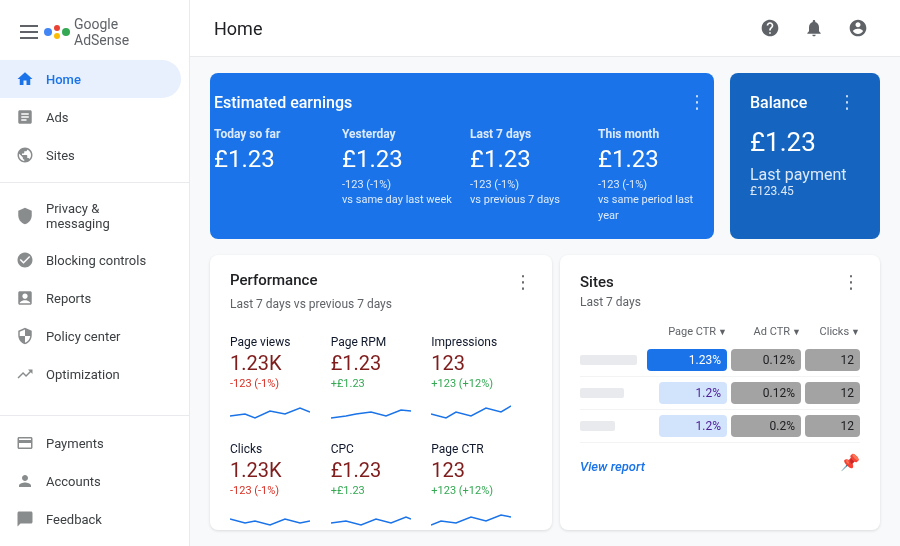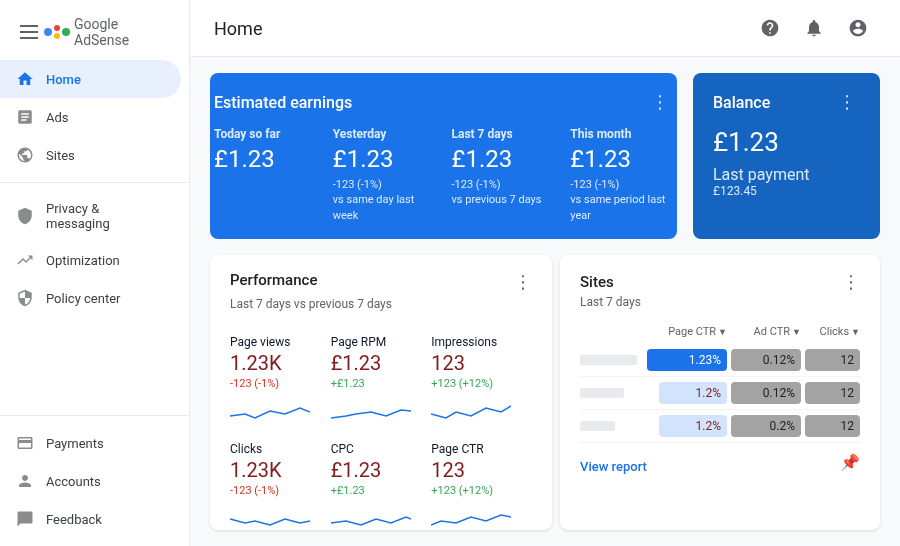--- a/index.html
+++ b/index.html
@@ -29,21 +29,21 @@
     .top-icon-btn { width: 36px; height: 36px; border-radius: 50%; display: flex; align-items: center; justify-content: center; cursor: pointer; color: #5f6368; font-size: 18px; }
 
     .content-area { flex: 1; overflow-y: auto; padding: 16px 20px; display: flex; flex-direction: column; gap: 16px; }
 
     
     .card { background: #fff; border-radius: 8px; box-shadow: 0 1px 3px rgba(0,0,0,0.12); }
 
     
     .earnings-row { display: flex; gap: 16px; }
     .earnings-card { flex: 1; padding: 16px 4px; background: #1a73e8; border-radius: 8px; color: #fff; }
-    .balance-card { width: 187px; padding: 16px 20px; background: #1565c0; border-radius: 8px; color: #fff; flex-shrink: 0; }
+    .balance-card { width: 150px; padding: 16px 20px; background: #1565c0; border-radius: 8px; color: #fff; flex-shrink: 0; }
 
     .card-header { display: flex; justify-content: space-between; align-items: center; margin-bottom: 12px; }
     .card-title { font-size: 16px; font-weight: 500; }
     .more-btn { background: none; border: none; cursor: pointer; color: inherit; font-size: 18px; opacity: 0.8; padding: 2px 4px; border-radius: 50%; }
 
     .earnings-grid { display: grid; grid-template-columns: repeat(4, 1fr); gap: 16px; }
     .earnings-item .label { font-size: 12px; opacity: 0.85; margin-bottom: 4px; font-weight: bold; }
     .earnings-item .amount { font-size: 24px; font-weight: 400; margin-bottom: 4px; }
     .earnings-item .change { font-size: 11px; opacity: 0.85; line-height: 1.4; }
     .balance-amount { font-size: 26px; font-weight: 400; margin-bottom: 8px; }
@@ -63,36 +63,36 @@
     .metric-item { padding: 8px 0; }
     .metric-label { font-size: 12px; color: #0f172a; margin-bottom: 2px; }
     .metric-value { font-size: 20px; font-weight: 400; color: #7f1d1d; margin-bottom: 2px; }
     .metric-change { font-size: 11px; margin-bottom: 6px; }
     .metric-change.neg { color: #d93025; }
     .metric-change.pos { color: #34a853; }
 
     .sparkline { height: 30px; }
     .sparkline svg { width: 80px; height: 30px; }
 
-    .view-report-link { color: #1a73e8; font-size: 13px; font-weight: 500; cursor: pointer; text-decoration: none; display: inline-block; margin-top: 8px; }
+    .view-report-link { color: #1a73e8; font-size: 13px; font-weight: 500; cursor: pointer; text-decoration: none; display: inline-block; margin-top: 8px; font-style: italic; }
 
     
     .sites-title { font-size: 15px; font-weight: 500; }
     .sites-subtitle { font-size: 12px; color: #5f6368; margin-bottom: 12px; }
     .sites-table { width: 100%; }
     .sites-table-header { display: grid; grid-template-columns: 1fr 80px 70px 55px; gap: 4px; align-items: center; padding: 4px 0 6px; }
     .sites-table-header .col-hdr { font-size: 11px; color: #5f6368; display: flex; align-items: center; gap: 2px; }
     .sites-table-header .col-hdr.right { justify-content: flex-end; }
     .sort-arrow { font-size: 9px; }
 
     .sites-row { display: grid; grid-template-columns: 1fr 80px 70px 55px; gap: 4px; align-items: center; padding: 5px 0; border-bottom: 1px solid #f1f3f4; }
     .site-name-bar { background: #e8eaed; border-radius: 2px; height: 10px; }
     .site-cell { text-align: right; font-size: 12px; color: #202124; padding: 4px 6px; border-radius: 4px; }
     .site-cell.highlighted { background: #1a73e8; color: #fff; }
-    .site-cell.light-blue { background: #d2e3fc; color: #7f1d1d; margin-left: 12px; }
+    .site-cell.light-blue { background: #d2e3fc; color: #4c1d95; margin-left: 12px; }
     .site-cell.gray { background: #a3a3a3; }
 
     .sites-footer { display: flex; justify-content: space-between; align-items: center; margin-top: 8px; }
     .pin-icon { color: #1a73e8; font-size: 16px; }
 
     
     .spark { stroke: #1a73e8; stroke-width: 1.5; fill: none; }
   </style>
 </head>
 <body>
@@ -148,38 +148,54 @@
 
   <div class="nav-item">
     <div class="nav-icon">
       <svg width="18" height="18" viewBox="0 0 24 24" fill="currentColor" opacity="0.6">
           <path d="M12 1L3 5v6c0 5.55 3.84 10.74 9 12 5.16-1.26 9-6.45 9-12V5l-9-4z"></path>
         </svg>
     </div>
     <span>Privacy &amp; messaging</span>
   </div>
 
-
+  <div class="nav-item">
+    <div class="nav-icon">
+      <svg width="18" height="18" viewBox="0 0 24 24" fill="currentColor" opacity="0.6">
+          <path d="M12 2C6.48 2 2 6.48 2 12s4.48 10 10 10 10-4.48 10-10S17.52 2 12 2zm-2 15l-5-5 1.41-1.41L10 14.17l7.59-7.59L19 8l-9 9z"></path>
+        </svg>
+    </div>
+    <span>Blocking controls</span>
+  </div>
+
+  <div class="nav-item">
+    <div class="nav-icon">
+      <svg width="18" height="18" viewBox="0 0 24 24" fill="currentColor" opacity="0.6">
+          <path d="M19 3H5c-1.1 0-2 .9-2 2v14c0 1.1.9 2 2 2h14c1.1 0 2-.9 2-2V5c0-1.1-.9-2-2-2zm-7 3c1.93 0 3.5 1.57 3.5 3.5S13.93 13 12 13s-3.5-1.57-3.5-3.5S10.07 6 12 6zm7 13H5v-.23c0-.62.28-1.2.76-1.58C7.47 15.82 9.64 15 12 15s4.53.82 6.24 2.19c.48.38.76.97.76 1.58V19z"></path>
+        </svg>
+    </div>
+    <span>Reports</span>
+  </div>
+
+  <div class="nav-item">
+    <div class="nav-icon">
+      <svg width="18" height="18" viewBox="0 0 24 24" fill="currentColor" opacity="0.6">
+          <path d="M12 1L3 5v6c0 5.55 3.84 10.74 9 12 5.16-1.26 9-6.45 9-12V5l-9-4zm0 10.99h7c-.53 4.12-3.28 7.79-7 8.94V12H5V6.3l7-3.11v8.8z"></path>
+        </svg>
+    </div>
+    <span>Policy center</span>
+  </div>
 
   <div class="nav-item">
     <div class="nav-icon">
       <svg width="18" height="18" viewBox="0 0 24 24" fill="currentColor" opacity="0.6">
           <path d="M16 6l2.29 2.29-4.88 4.88-4-4L2 16.59 3.41 18l6-6 4 4 6.3-6.29L22 12V6z"></path>
         </svg>
     </div>
     <span>Optimization</span>
-  </div>
-
-  <div class="nav-item">
-    <div class="nav-icon">
-      <svg width="18" height="18" viewBox="0 0 24 24" fill="currentColor" opacity="0.6">
-          <path d="M12 1L3 5v6c0 5.55 3.84 10.74 9 12 5.16-1.26 9-6.45 9-12V5l-9-4zm0 10.99h7c-.53 4.12-3.28 7.79-7 8.94V12H5V6.3l7-3.11v8.8z"></path>
-        </svg>
-    </div>
-    <span>Policy center</span>
   </div>
 
   <div class="nav-spacer"></div>
   <div class="nav-divider"></div>
 
   <div class="nav-item">
     <div class="nav-icon">
       <svg width="18" height="18" viewBox="0 0 24 24" fill="currentColor" opacity="0.6">
           <path d="M20 4H4c-1.11 0-2 .89-2 2v12c0 1.11.89 2 2 2h16c1.11 0 2-.89 2-2V6c0-1.11-.89-2-2-2zm0 14H4v-6h16v6zm0-10H4V6h16v2z"></path>
         </svg>

